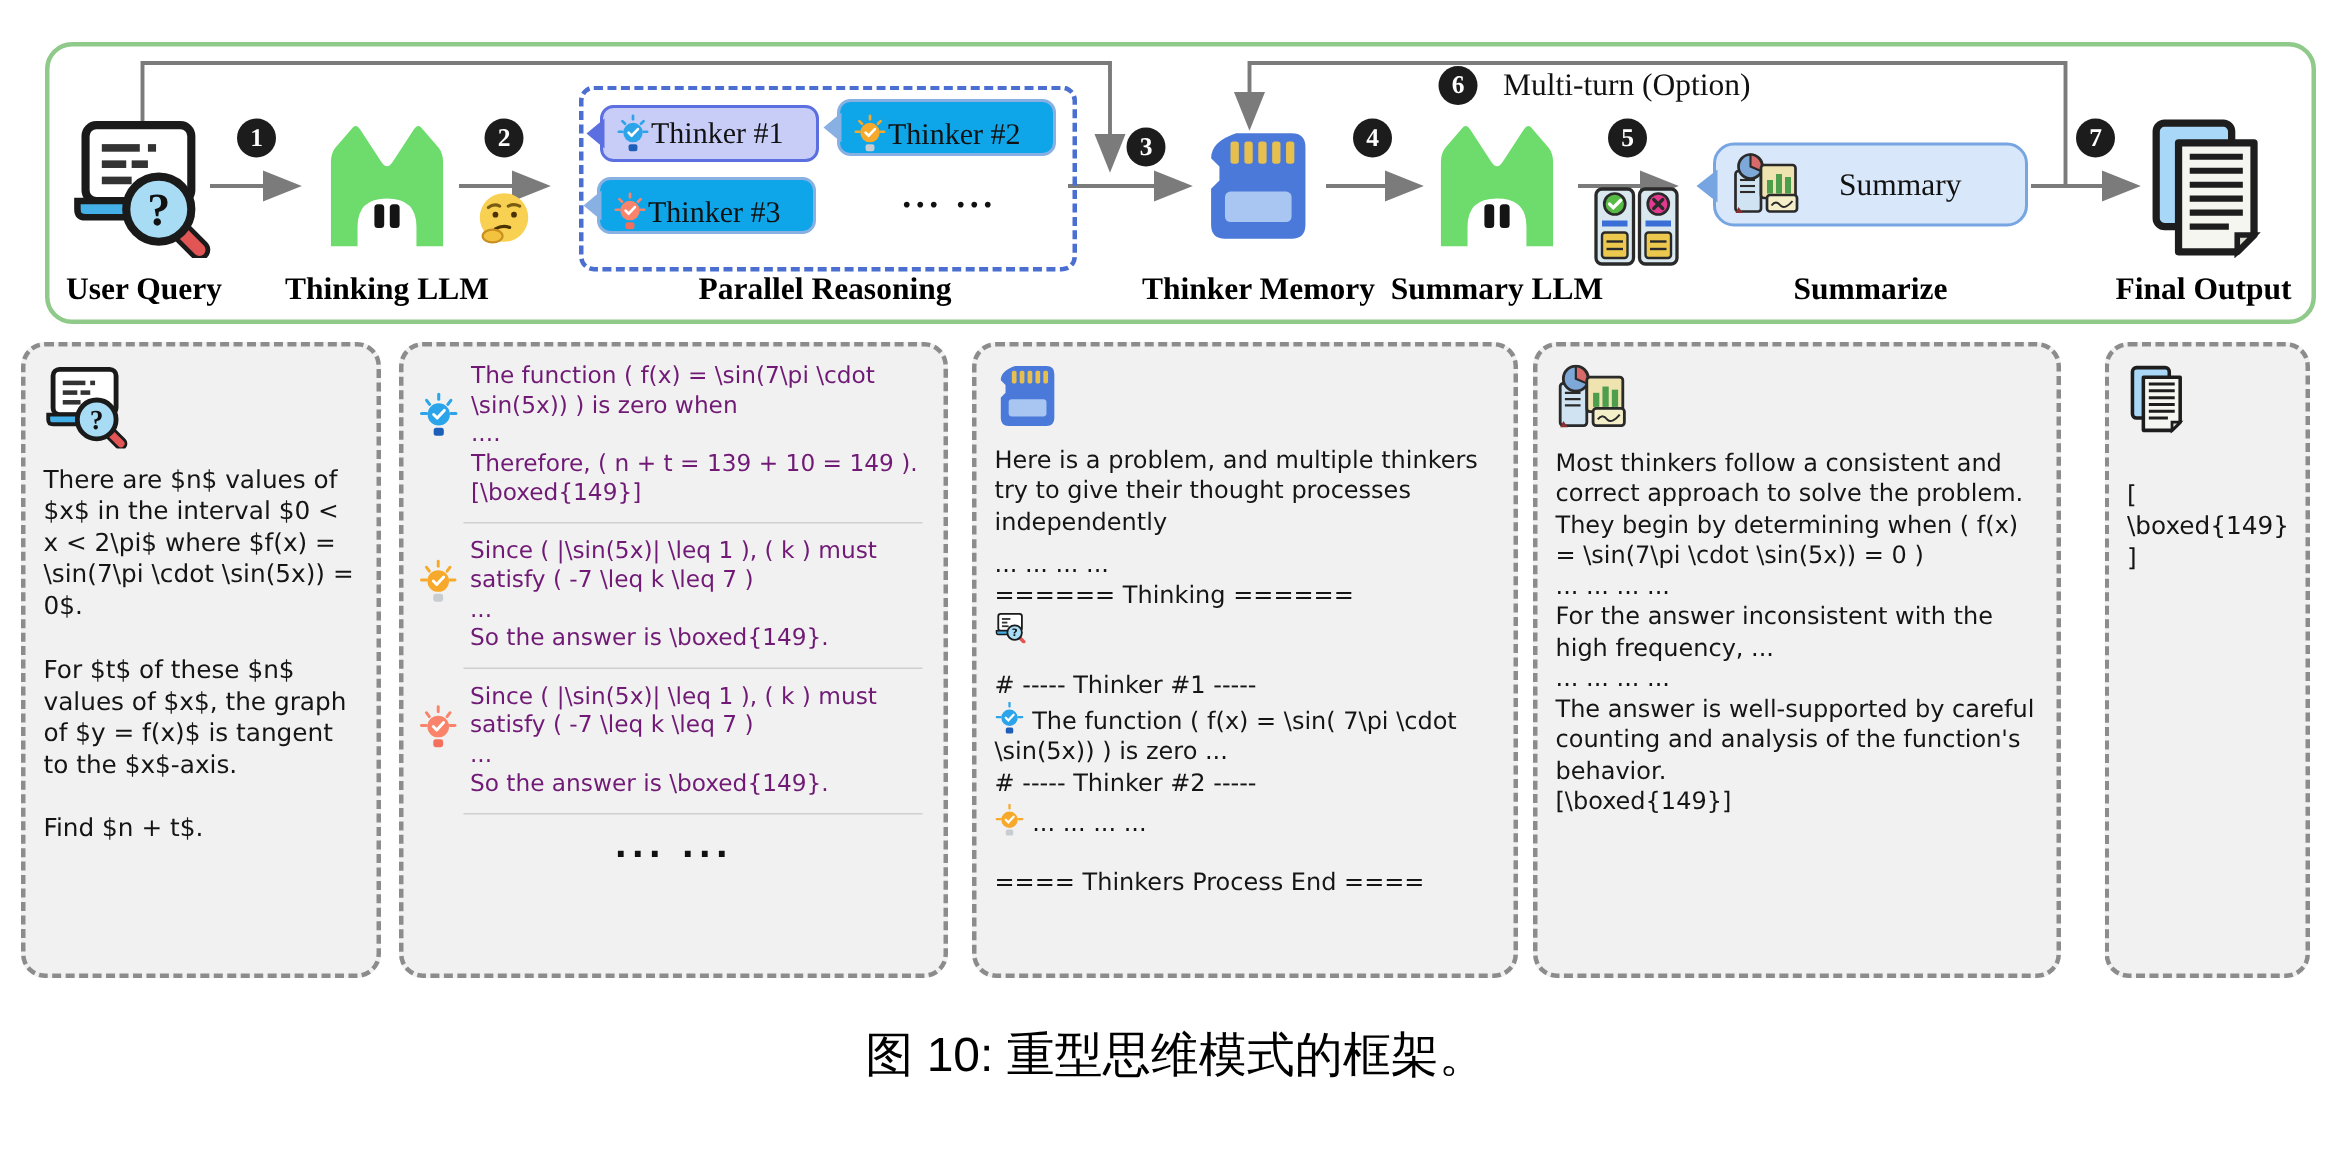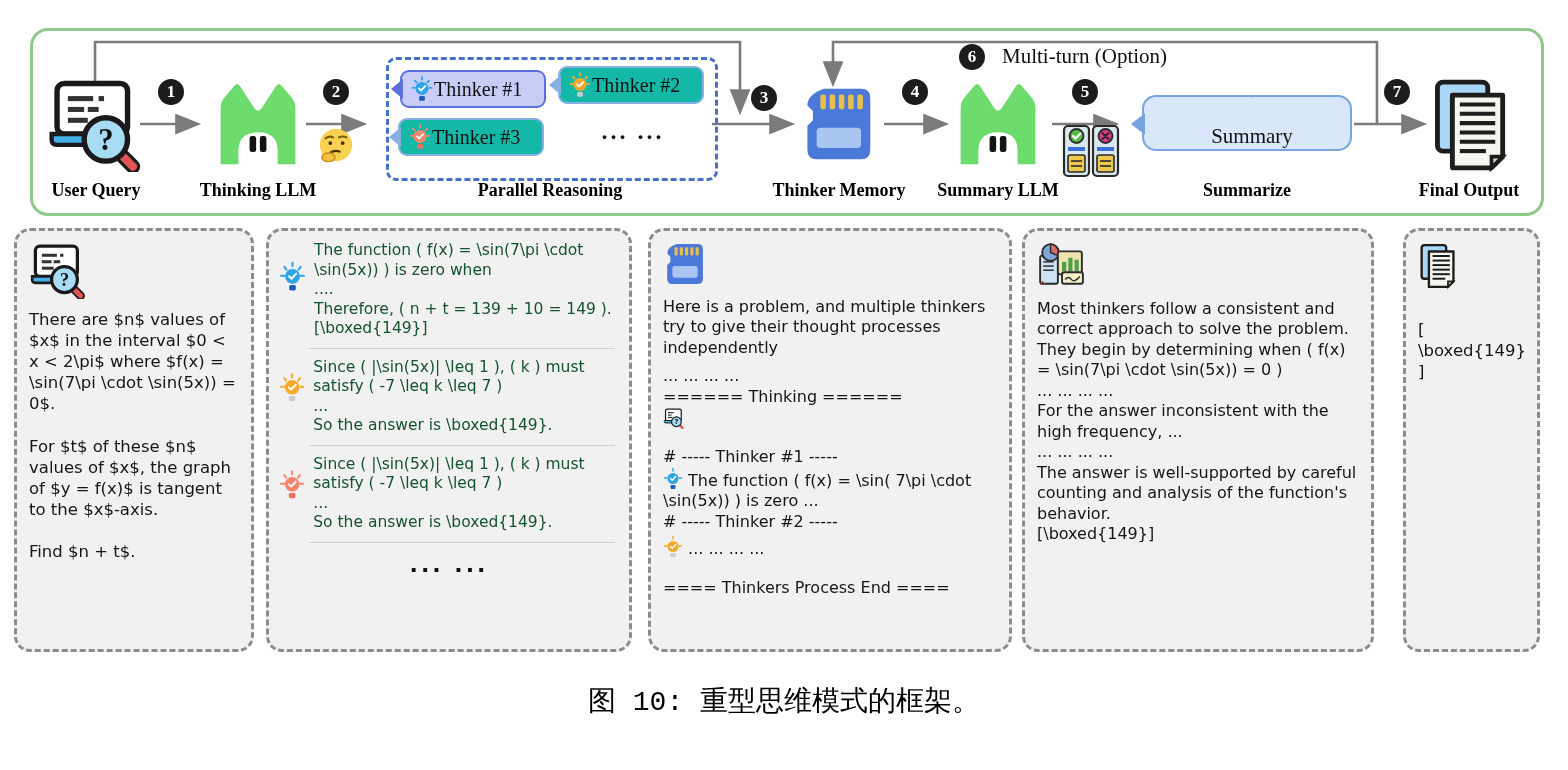--- a/index.html
+++ b/index.html
@@ -3,49 +3,49 @@
 <meta charset="utf-8">
 <style>
   html,body{margin:0;padding:0;background:#ffffff;}
   body{width:1568px;height:770px;position:relative;font-family:"Liberation Serif",serif;color:#111;}
   .abs{position:absolute;}
 
   
   #top{position:absolute;left:0;top:0;width:1568px;height:218px;}
   #green-frame{position:absolute;left:30px;top:28px;width:1508px;height:182px;border:3px solid #8fca8a;border-radius:18px;background:#fff;}
   #wires{position:absolute;left:0;top:0;pointer-events:none;}
-  .stage-label{position:absolute;top:180px;text-align:center;font-weight:bold;font-size:18px;font-family:"Liberation Serif",serif;color:#000;}
+  .stage-label{position:absolute;top:180px;text-align:center;font-weight:bold;font-size:21px;font-family:"Liberation Serif",serif;color:#000;}
   .step{position:absolute;width:26px;height:26px;border-radius:50%;background:#1c1c1c;color:#fff;text-align:center;line-height:26px;font-size:17px;font-weight:bold;font-family:"Liberation Serif",serif;}
   #multiturn-label{position:absolute;left:1002px;top:44px;width:240px;font-size:21px;font-family:"Liberation Serif",serif;color:#111;}
 
   #parallel-box{position:absolute;left:386px;top:57px;width:326px;height:118px;border:3px dashed #4a6fd0;border-radius:10px;}
   .thinker-badge{position:absolute;height:38px;border-radius:9px;display:flex;align-items:center;gap:0;padding:0 10px 0 8px;box-sizing:border-box;}
   .thinker-badge .tail{position:absolute;left:-11px;top:50%;transform:translateY(-50%);width:0;height:0;border-top:10px solid transparent;border-bottom:10px solid transparent;}
   .badge-1{background:#c8cdf8;border:2.5px solid #5c6fe0;}
   .badge-1 .tail{border-right:12px solid #5c6fe0;}
-  .badge-2{background:#14b8a6;border:2.5px solid #88b0e2;}
+  .badge-2{background:#0ea5e9;border:2.5px solid #88b0e2;align-items:flex-end;}
   .badge-2 .tail{border-right:12px solid #88b0e2;}
   .thinker-badge span{font-size:20px;font-family:"Liberation Serif",serif;color:#111;}
   #thinker-dots,#panel2-dots{font-weight:bold;letter-spacing:3px;}
 
-  #summary-bubble{position:absolute;left:1142px;top:95px;width:210px;height:56px;background:#d9e7fb;border:2.5px solid #77a5e2;border-radius:14px;display:flex;align-items:center;gap:26px;padding-left:10px;box-sizing:border-box;flex-direction:column;}
+  #summary-bubble{position:absolute;left:1142px;top:95px;width:210px;height:56px;background:#d9e7fb;border:2.5px solid #77a5e2;border-radius:14px;display:flex;align-items:center;gap:26px;padding-left:10px;box-sizing:border-box;}
   #summary-bubble .tail{position:absolute;left:-13px;top:16px;width:0;height:0;border-top:11px solid transparent;border-bottom:11px solid transparent;border-right:14px solid #77a5e2;}
   #summary-bubble span{font-size:21px;font-family:"Liberation Serif",serif;}
 
   
   .panel{position:absolute;top:228px;height:424px;background:#f1f1f2;border:3px dashed #8c8c8c;border-radius:16px;box-sizing:border-box;padding:12px 12px;font-family:"DejaVu Sans",sans-serif;}
   .ptext{white-space:pre-line;font-size:16px;line-height:1.28;color:#151515;}
   .prow{display:flex;align-items:flex-start;gap:4px;font-size:16px;line-height:1.28;color:#151515;}
   .prow svg{flex:0 0 auto;margin-top:1px;}
   .trow{display:flex;align-items:flex-start;gap:8px;}
-  .trow .ttext{white-space:pre-line;font-size:15.5px;line-height:1.26;color:#14532d;}
+  .trow .ttext{white-space:pre-line;font-size:15.5px;line-height:1.26;color:#701a75;}
   .tdivider{border:none;border-top:1.5px solid #cfcfcf;margin:9px 4px 9px 30px;}
   .spacer{height:18px;}
 
-  #caption{position:absolute;left:0;top:682px;width:1568px;text-align:center;font-size:28px;font-family:Liberation Mono, monospace;color:#000;}
+  #caption{position:absolute;left:0;top:682px;width:1568px;text-align:center;font-size:32px;font-family:Liberation Sans, sans-serif;color:#000;}
 </style>
 </head>
 <body>
 
 <div id="top">
   <div id="green-frame"></div>
 
   <svg id="wires" width="1568" height="218">
     <defs>
       <marker id="ah" markerWidth="11" markerHeight="9" refX="8" refY="4" orient="auto">

